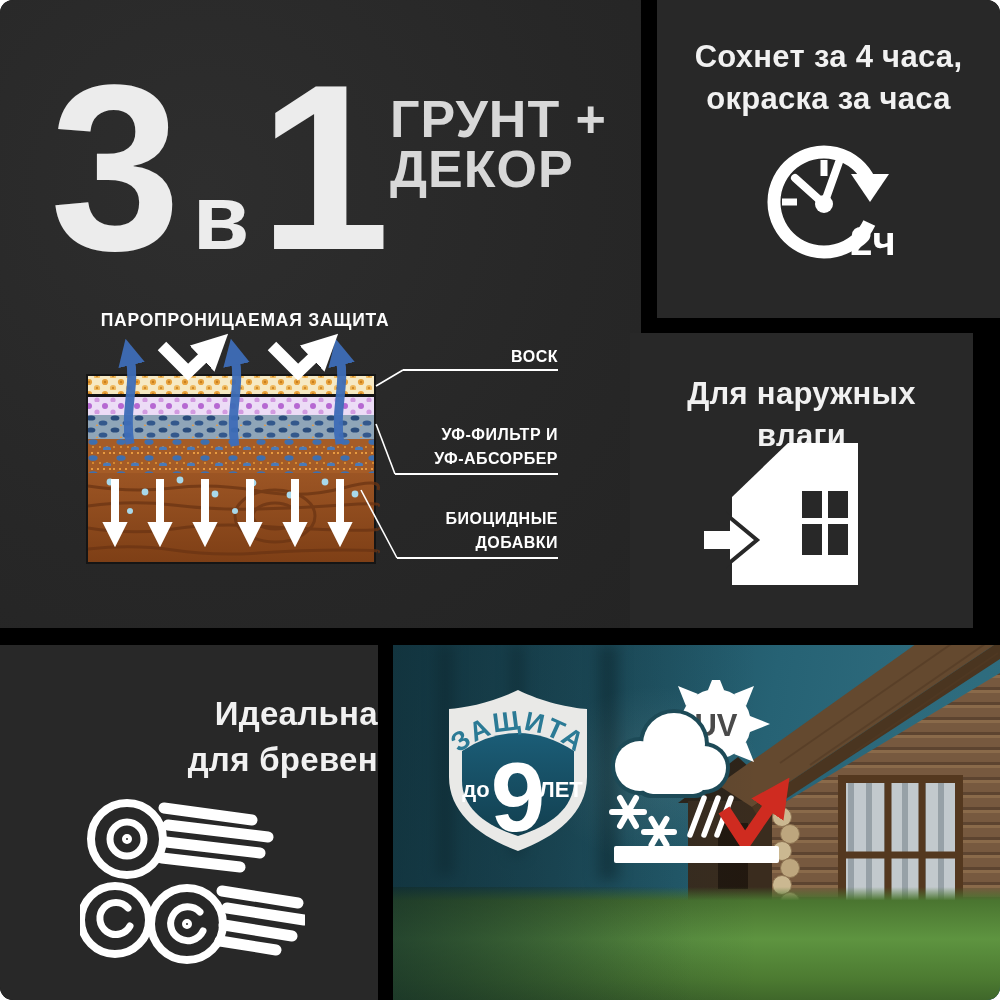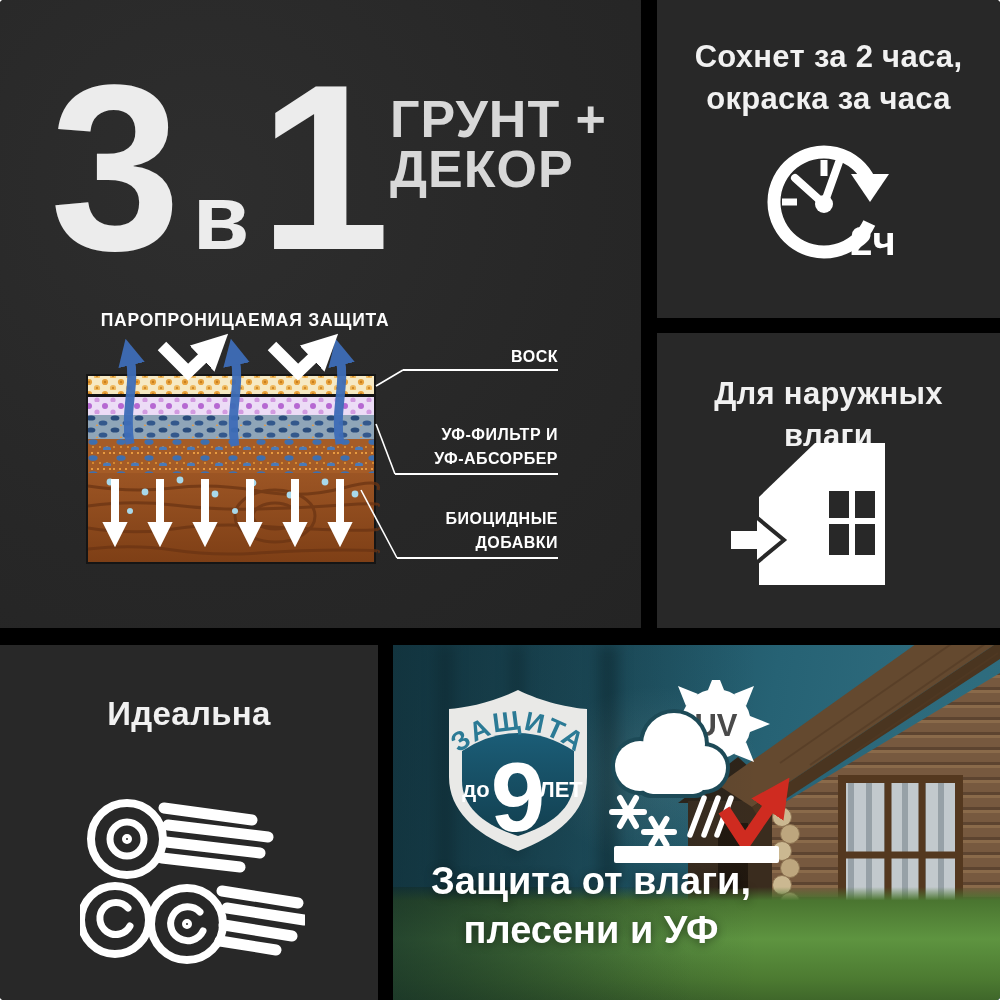--- a/index.html
+++ b/index.html
@@ -1,41 +1,41 @@
 <!DOCTYPE html>
 <html><head>
 <meta charset="utf-8">
 <style>
   html,body{margin:0;padding:0;background:#ffffff;}
   .stage{position:relative;width:1000px;height:1000px;background:#ffffff;overflow:hidden;
          font-family:"Liberation Sans",sans-serif;}
-  .board{position:absolute;inset:0;background:#000;border-radius:4px;overflow:hidden;}
+  .board{position:absolute;inset:0;background:#000;border-radius:13px;overflow:hidden;}
   .tile{position:absolute;background:#282828;}
   .t1{left:0;top:0;width:641px;height:628px;
       background:radial-gradient(ellipse at 32% 30%, #2e2e2e 0%, #272727 62%, #242424 100%);}
   .t2{left:657px;top:0;width:343px;height:318px;}
-  .t3{left:657px;top:333px;width:343px;height:295px;text-decoration:underline;}
+  .t3{left:630px;top:333px;width:343px;height:295px;text-decoration:underline;}
   .t4{left:0;top:645px;width:378px;height:355px;}
   .t5{left:393px;top:645px;width:607px;height:355px;overflow:hidden;
       background:linear-gradient(100deg,#16404d 0%,#1d4d5c 30%,#266274 58%,#2d6a7c 78%,#2f6e80 100%);}
 
   
   .hero{position:absolute;left:50px;top:50px;line-height:1;color:#ececec;font-weight:700;white-space:nowrap;}
   .hero .d{font-size:235px;letter-spacing:-4px;}
   .hero .v{font-size:92px;margin:0 10px 0 16px;}
   .pluslines{position:absolute;left:366px;top:94px;font-size:52px;font-weight:700;
              color:#d8d8d8;line-height:50px;letter-spacing:1px;white-space:nowrap;margin-left:24px;}
   .diagram{position:absolute;left:85px;top:306px;}
 
   
   .tilehead{position:absolute;left:0;right:0;text-align:center;color:#f1f1f1;
             font-weight:700;font-size:31px;line-height:42px;letter-spacing:.3px;}
   .t2 .tilehead{top:36px;}
   .t3 .tilehead{top:40px;}
-  .t4 .tilehead{top:46px;font-size:33px;line-height:46px;}
+  .t4 .tilehead{top:46px;font-size:33px;line-height:46px;text-align:right;}
 
   .clocksvg{position:absolute;left:66px;top:122px;}
   .housesvg{position:absolute;left:72px;top:100px;}
   .logssvg{position:absolute;left:80px;top:138px;}
 
   
   .tree{position:absolute;top:0;background:rgba(13,42,50,.6);filter:blur(7px);}
   .tr1{left:44px;width:16px;height:230px;}
   .tr2{left:118px;width:12px;height:210px;}
   .tr3{left:205px;width:20px;height:235px;}
@@ -178,21 +178,21 @@
           <line x1="276" y1="184" x2="312" y2="252" stroke="#ffffff" stroke-width="1.6"></line>
           <line x1="312" y1="252" x2="473" y2="252" stroke="#ffffff" stroke-width="2"></line>
           <text x="473" y="218" text-anchor="end" font-size="16" font-weight="700" fill="#ffffff" letter-spacing=".5">БИОЦИДНЫЕ</text>
           <text x="473" y="242" text-anchor="end" font-size="16" font-weight="700" fill="#ffffff" letter-spacing=".5">ДОБАВКИ</text>
         </g>
       </svg>
     </div>
 
     <div class="tile t2">
       <div class="tilehead">
-        <div>Сохнет за 2 часа,</div>
+        <div>Сохнет за 4 часа,</div>
         <div>окраска за часа</div>
       </div>
       <svg class="clocksvg" width="210" height="165" viewBox="0 0 210 165">
         <path d="M146.3,101.1 A50,50 0 1 1 146.3,58.9" fill="none" stroke="#ffffff" stroke-width="13"></path>
         <polygon points="128,52 166,52 147,80" fill="#ffffff"></polygon>
         <rect x="97.5" y="38" width="7" height="16" fill="#ffffff"></rect>
         <rect x="59" y="76.5" width="15" height="7" fill="#ffffff"></rect>
         <line x1="101" y1="82" x2="72" y2="56" stroke="#ffffff" stroke-width="8" stroke-linecap="round"></line>
         <line x1="101" y1="82" x2="116" y2="40" stroke="#ffffff" stroke-width="8" stroke-linecap="round"></line>
         <circle cx="101" cy="82" r="9" fill="#ffffff"></circle>
@@ -213,20 +213,21 @@
           <rect x="100" y="91" width="20" height="31"></rect>
             <rect x="126" y="91" width="20" height="31"></rect>
         </g>
         <path d="M0,96 h26 v-13 l29,24 l-29,24 v-13 h-26 z" fill="#ffffff" stroke="#282828" stroke-width="4"></path>
       </svg>
     </div>
 
     <div class="tile t4">
       <div class="tilehead">
         <div>Идеальна</div>
+        <div>для бревен</div>
       </div>
       <svg class="logssvg" width="225" height="185" viewBox="0 0 225 185">
         <g stroke="#ffffff" fill="none" stroke-linecap="round">
 
           <g stroke-width="11">
             <line x1="84" y1="25" x2="172" y2="37"></line>
             <line x1="88" y1="42" x2="188" y2="54"></line>
             <line x1="86" y1="59" x2="180" y2="70"></line>
             <line x1="82" y1="75" x2="160" y2="84"></line>
           </g>
@@ -371,20 +372,16 @@
         </g>
         <g stroke="#ffffff" stroke-width="5.5" stroke-linecap="round">
           <line x1="100" y1="118" x2="86" y2="155"></line>
           <line x1="114" y1="118" x2="100" y2="155"></line>
           <line x1="127" y1="118" x2="113" y2="155"></line>
         </g>
         <path d="M120,130 L141,162 L170,120" fill="none" stroke="#cf2b20" stroke-width="13" marker-end="url(#mR)"></path>
         <rect x="10" y="166" width="165" height="17" rx="2" fill="#ffffff"></rect>
       </svg>
 
-      <div class="caption">
-        <div>Защита от влаги,</div>
-        <div>плесени и УФ</div>
-      </div>
     </div>
 
   </div>
 </div>
 
 </body></html>

